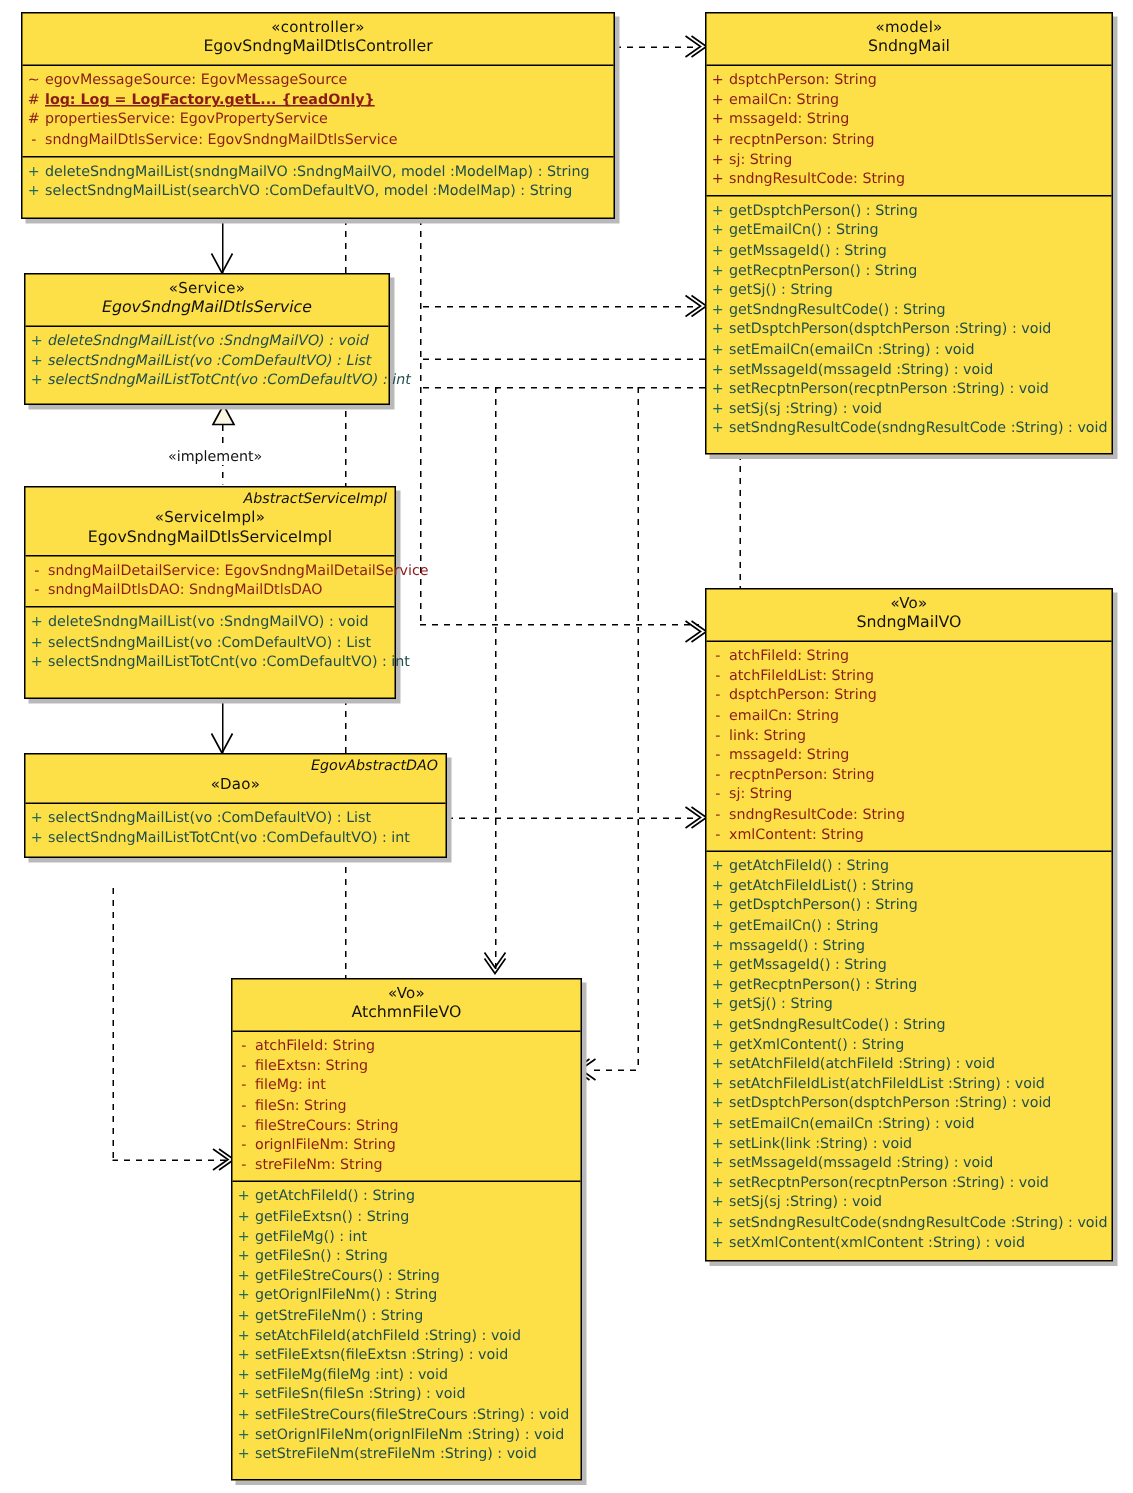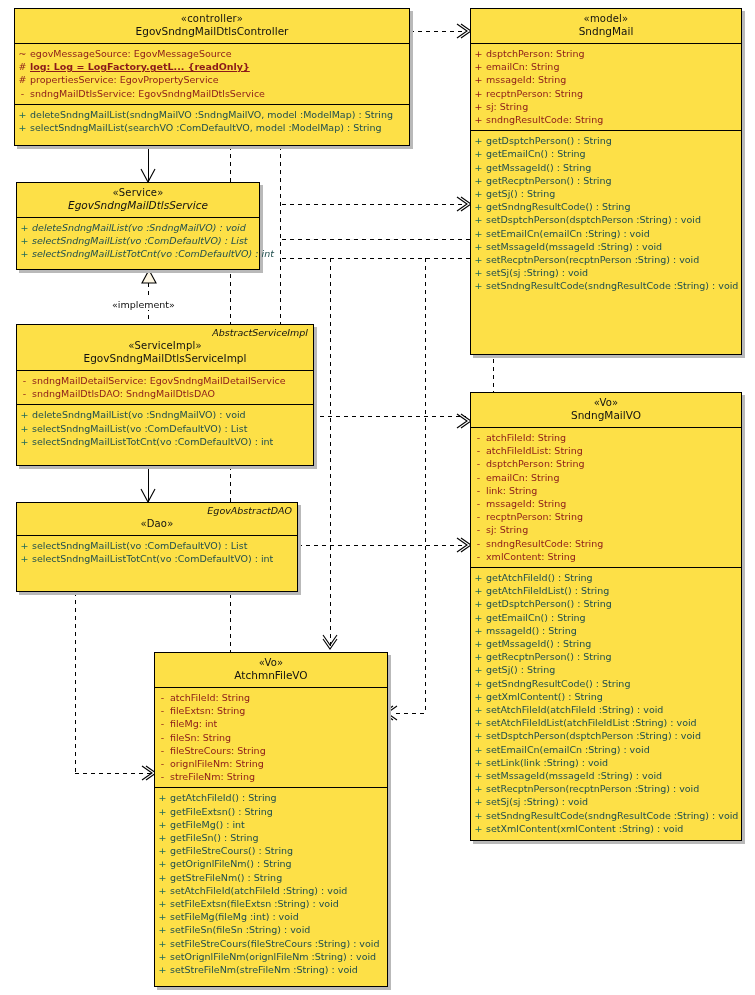--- a/index.html
+++ b/index.html
@@ -179,21 +179,21 @@
           <span class="vis">+</span>
           <span class="txt">deleteSndngMailList(sndngMailVO :SndngMailVO, model :ModelMap) : String</span>
         </div>
       <div class="row">
           <span class="vis">+</span>
           <span class="txt">selectSndngMailList(searchVO :ComDefaultVO, model :ModelMap) : String</span>
         </div>
     </div>
   </div>
 
-  <div class="uml-class" style="left:470px;top:8px;width:272px;height:347px;">
+  <div class="uml-class" style="left:470px;top:8px;width:272px;height:295px;">
     <div class="compartment hdr">
       <div class="stereo">«model»</div>
       <div class="cname">SndngMail</div>
     </div>
     <div class="compartment comp-div attrs">
       <div class="row">
           <span class="vis">+</span>
           <span class="txt">dsptchPerson:  String</span>
         </div>
       <div class="row">
@@ -283,21 +283,21 @@
           <span class="vis">+</span>
           <span class="txt">selectSndngMailList(vo :ComDefaultVO) : List</span>
         </div>
       <div class="row ital">
           <span class="vis">+</span>
           <span class="txt">selectSndngMailListTotCnt(vo :ComDefaultVO) : int</span>
         </div>
     </div>
   </div>
 
-  <div class="uml-class" style="left:16px;top:324px;width:298px;height:142px;">
+  <div class="uml-class" style="left:16px;top:324px;width:248px;height:142px;">
     <div class="compartment hdr has-super">
       <div class="superlbl">AbstractServiceImpl</div>
       <div class="stereo">«ServiceImpl»</div>
       <div class="cname">EgovSndngMailDtlsServiceImpl</div>
     </div>
     <div class="compartment comp-div attrs">
       <div class="row">
           <span class="vis">-</span>
           <span class="txt">sndngMailDetailService:  EgovSndngMailDetailService</span>
         </div>
@@ -315,21 +315,21 @@
           <span class="vis">+</span>
           <span class="txt">selectSndngMailList(vo :ComDefaultVO) : List</span>
         </div>
       <div class="row">
           <span class="vis">+</span>
           <span class="txt">selectSndngMailListTotCnt(vo :ComDefaultVO) : int</span>
         </div>
     </div>
   </div>
 
-  <div class="uml-class" style="left:16px;top:502px;width:282px;height:90px;">
+  <div class="uml-class" style="left:16px;top:502px;width:282px;height:70px;">
     <div class="compartment hdr has-super">
       <div class="superlbl">EgovAbstractDAO</div>
       <div class="stereo">«Dao»</div>
     </div>
     <div class="compartment comp-div ops">
       <div class="row">
           <span class="vis">+</span>
           <span class="txt">selectSndngMailList(vo :ComDefaultVO) : List</span>
         </div>
       <div class="row">

